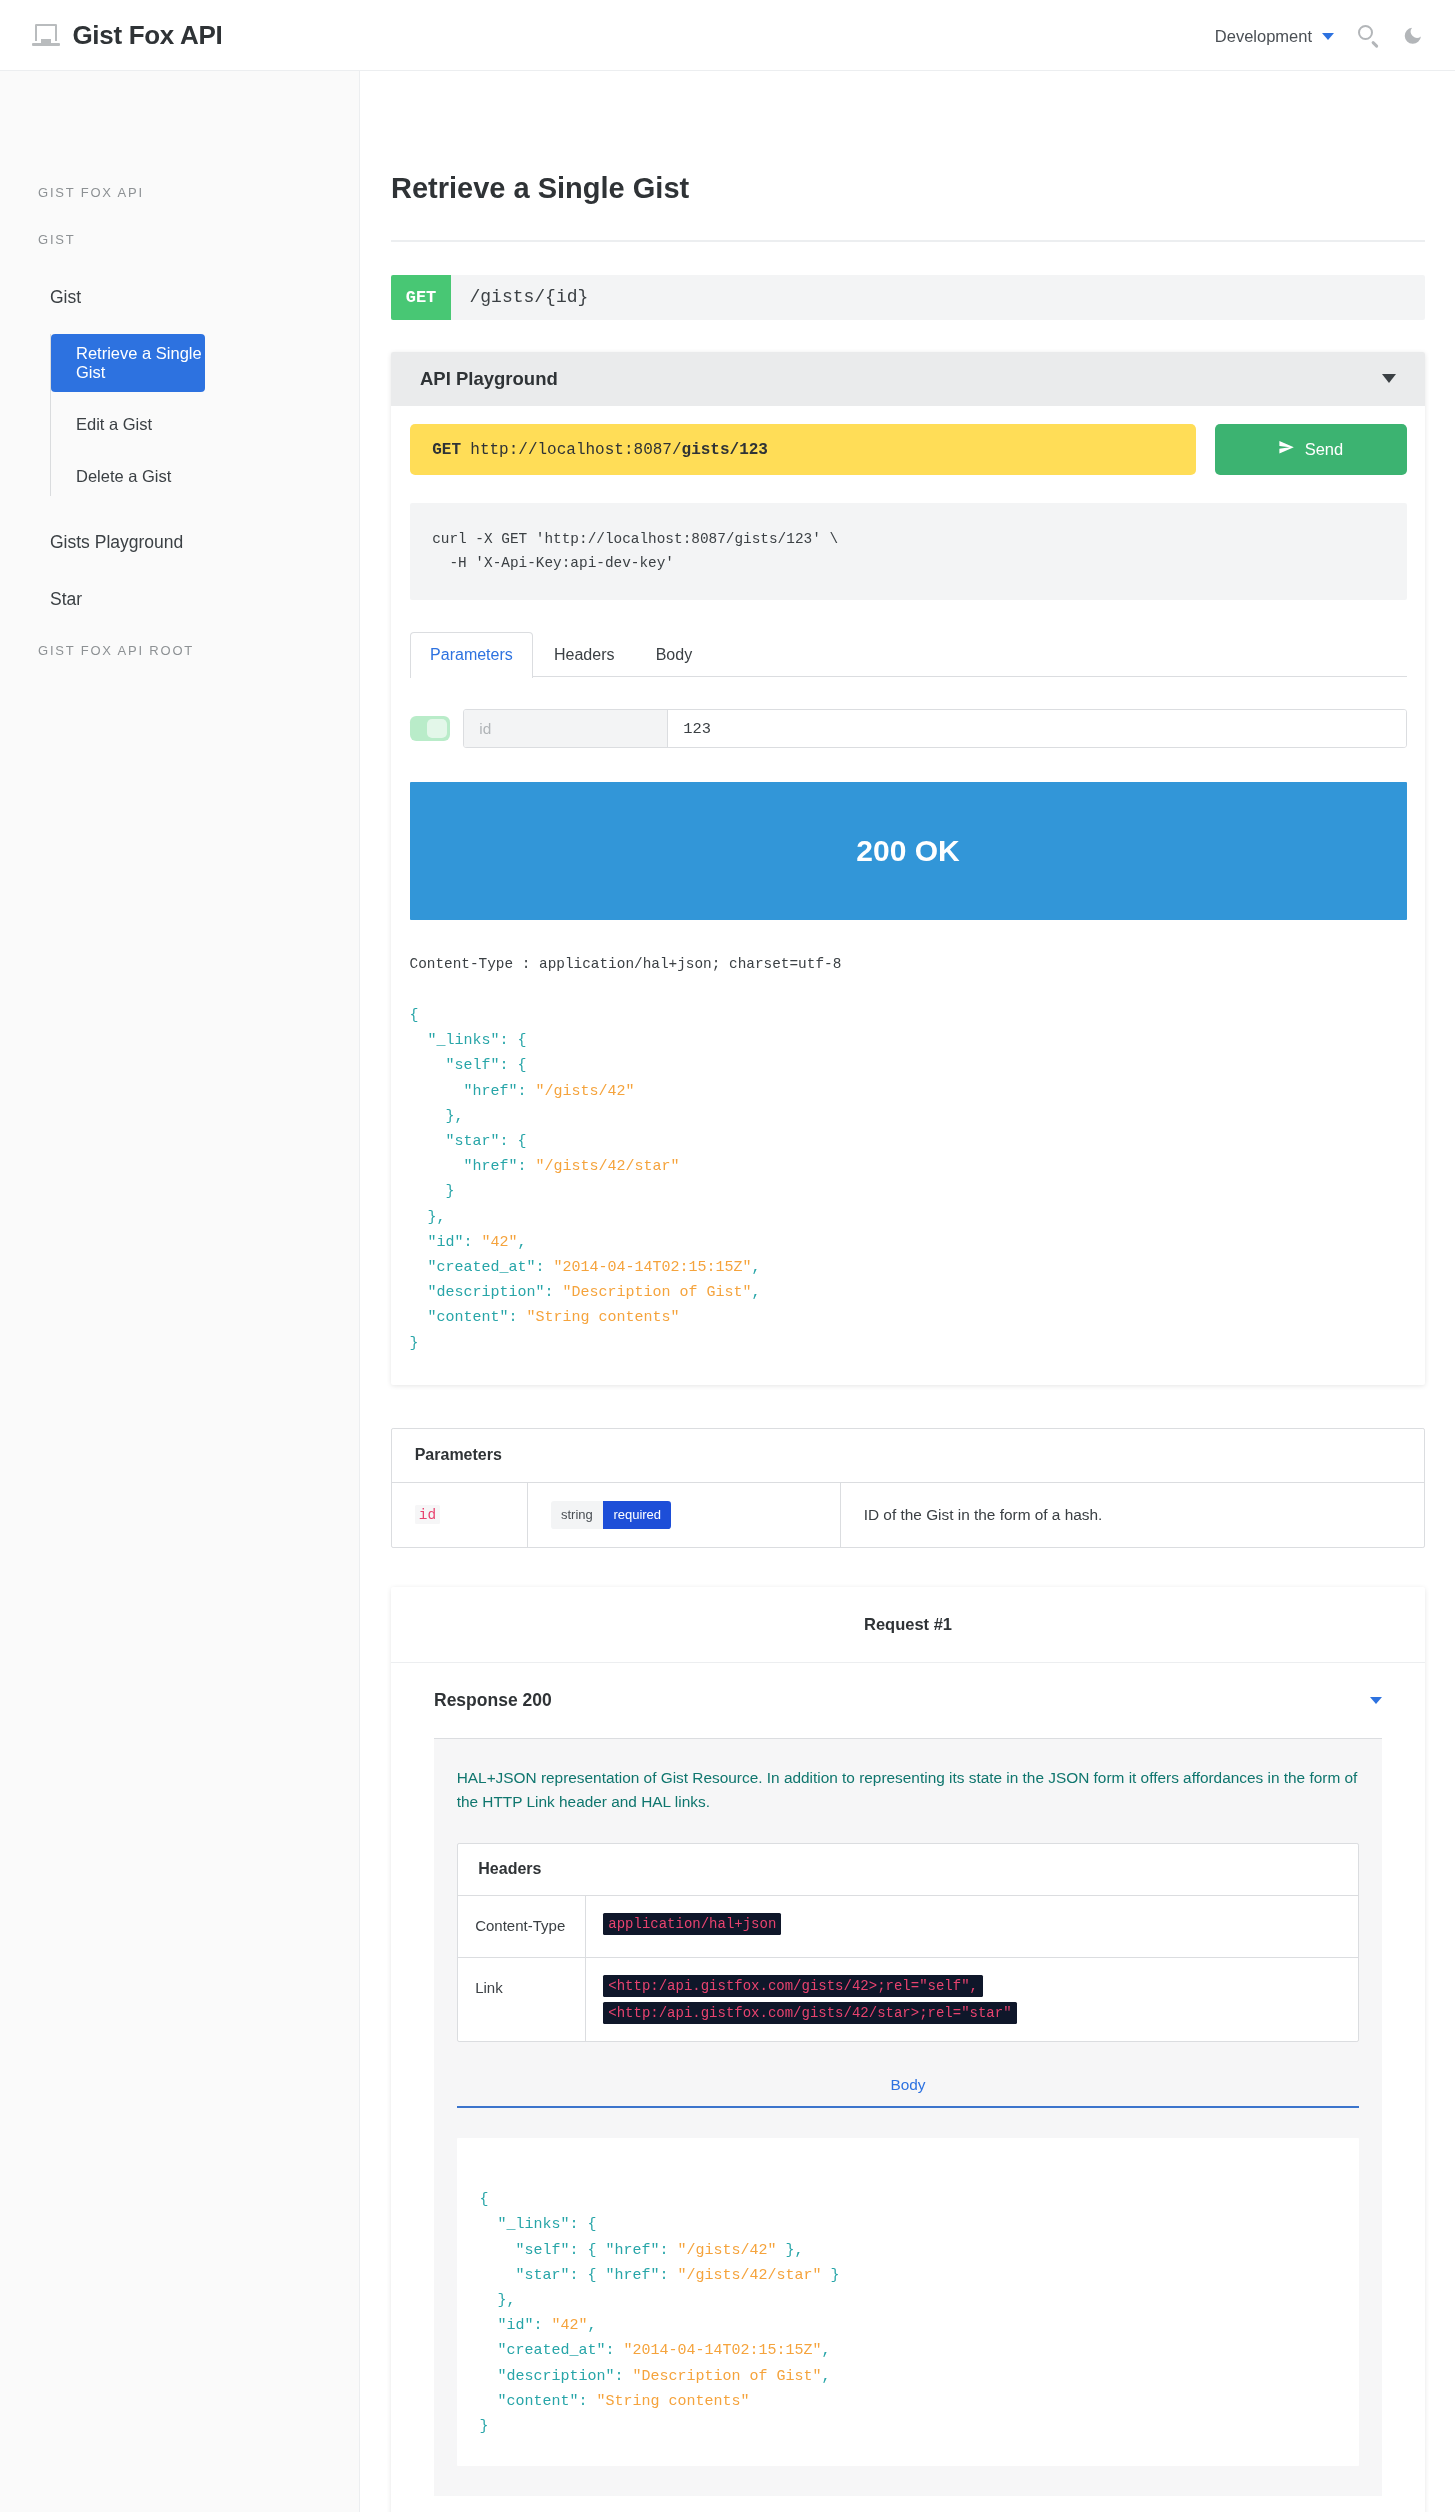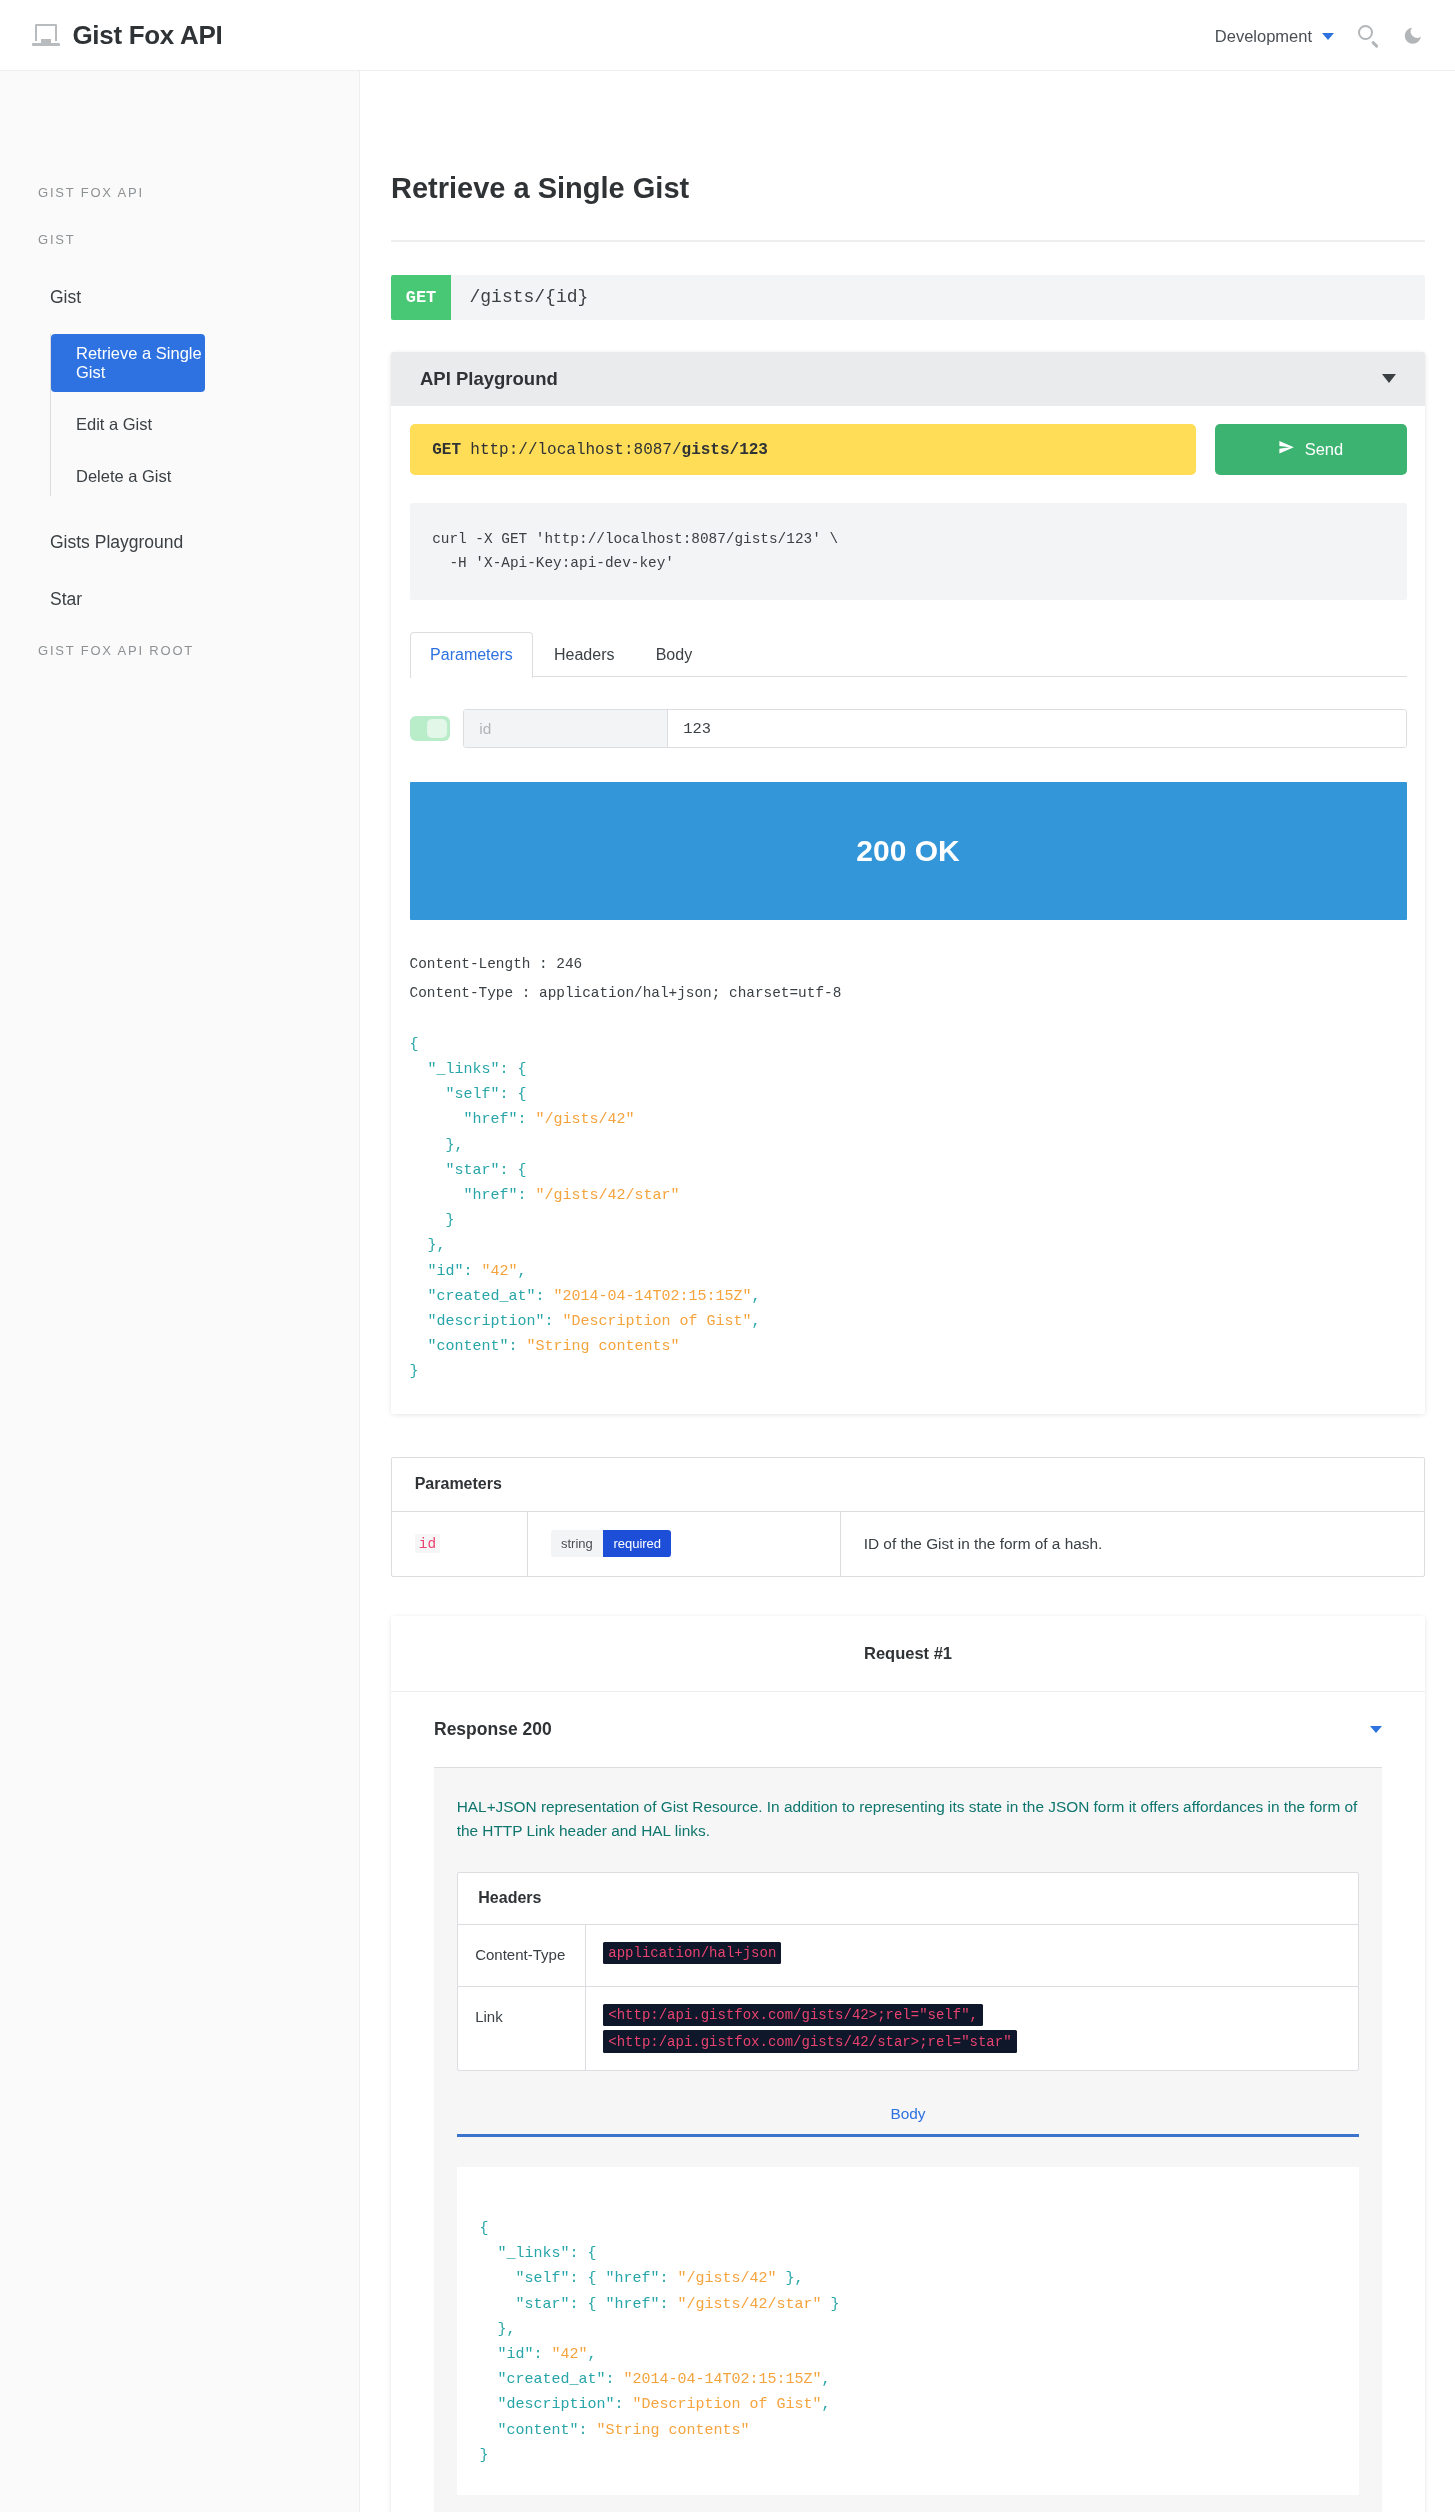--- a/index.html
+++ b/index.html
@@ -401,21 +401,20 @@
             </div>
           <div class="param-fields">
             <div class="param-key">id</div>
             <div class="param-val">123</div>
           </div>
         </div>
 
         <div class="status-banner">200 OK</div>
 
         <div class="resp-headers">
-          <div>Content-Length : 246</div>
           <div>Content-Type : application/hal+json; charset=utf-8</div>
         </div>
 
         <div class="json-block" id="pg-json"><div><span class="jp">{</span></div><div>  <span class="jk">"_links": {</span></div><div>    <span class="jk">"self": {</span></div><div>      <span class="jk">"href": </span><span class="jv">"/gists/42"</span></div><div>    <span class="jp">},</span></div><div>    <span class="jk">"star": {</span></div><div>      <span class="jk">"href": </span><span class="jv">"/gists/42/star"</span></div><div>    <span class="jp">}</span></div><div>  <span class="jp">},</span></div><div>  <span class="jk">"id": </span><span class="jv">"42"</span><span class="jp">,</span></div><div>  <span class="jk">"created_at": </span><span class="jv">"2014-04-14T02:15:15Z"</span><span class="jp">,</span></div><div>  <span class="jk">"description": </span><span class="jv">"Description of Gist"</span><span class="jp">,</span></div><div>  <span class="jk">"content": </span><span class="jv">"String contents"</span></div><div><span class="jp">}</span></div></div>
       </div>
     </div>
 
     <div class="params-card">
       <div class="params-card-head">Parameters</div>
       <div class="params-table">

